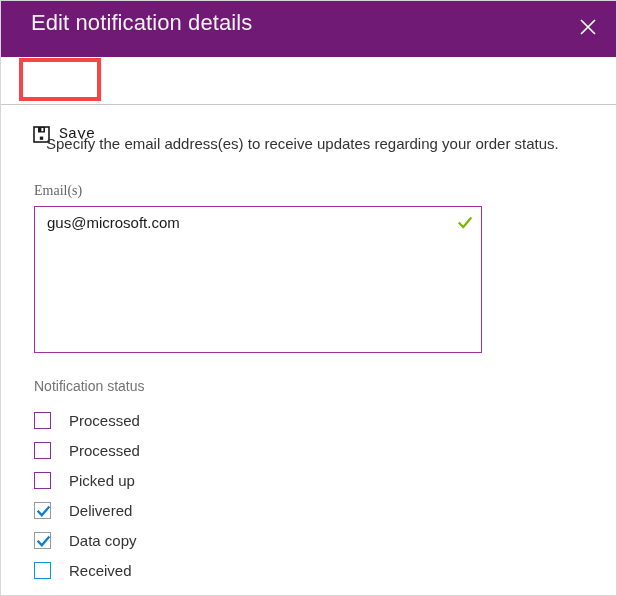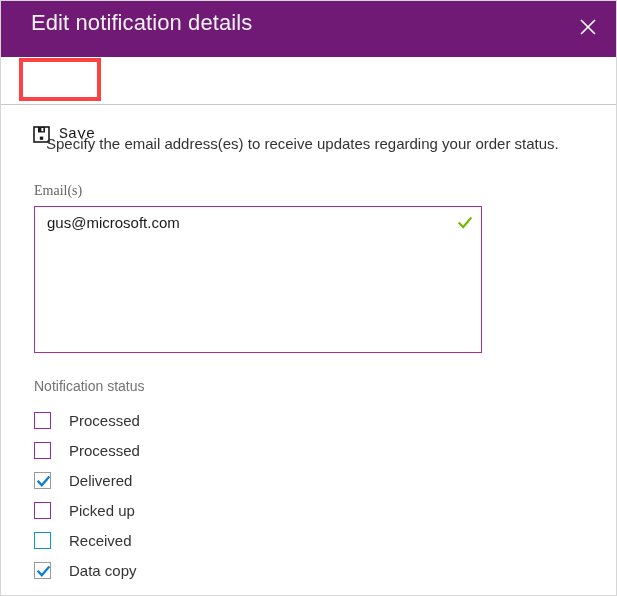--- a/index.html
+++ b/index.html
@@ -259,38 +259,38 @@
   <div class="check-list" id="check-list">
       <div class="check-row">
         <span class="check-box state-purple"></span>
         <span class="check-text">Processed</span>
       </div>
       <div class="check-row">
         <span class="check-box state-purple"></span>
         <span class="check-text">Processed</span>
       </div>
       <div class="check-row">
+        <span class="check-box state-purple"></span>
+        <span class="check-text">Picked up</span>
+      </div>
+      <div class="check-row">
         <span class="check-box state-gray">
           <svg width="17" height="17" viewBox="0 0 17 17">
             <path d="M3.4 8.6 L6.8 12.2 L13.6 4.4" stroke="#0a7fd4" stroke-width="2.3" fill="none" stroke-linecap="square"></path>
           </svg>
         </span>
         <span class="check-text">Delivered</span>
       </div>
       <div class="check-row">
-        <span class="check-box state-purple"></span>
-        <span class="check-text">Picked up</span>
-      </div>
-      <div class="check-row">
-        <span class="check-box state-blue"></span>
-        <span class="check-text">Received</span>
-      </div>
-      <div class="check-row">
         <span class="check-box state-gray">
           <svg width="17" height="17" viewBox="0 0 17 17">
             <path d="M3.4 8.6 L6.8 12.2 L13.6 4.4" stroke="#0a7fd4" stroke-width="2.3" fill="none" stroke-linecap="square"></path>
           </svg>
         </span>
         <span class="check-text">Data copy</span>
       </div>
+      <div class="check-row">
+        <span class="check-box state-blue"></span>
+        <span class="check-text">Received</span>
+      </div>
     </div>
 
 </div>
 
 </body></html>

